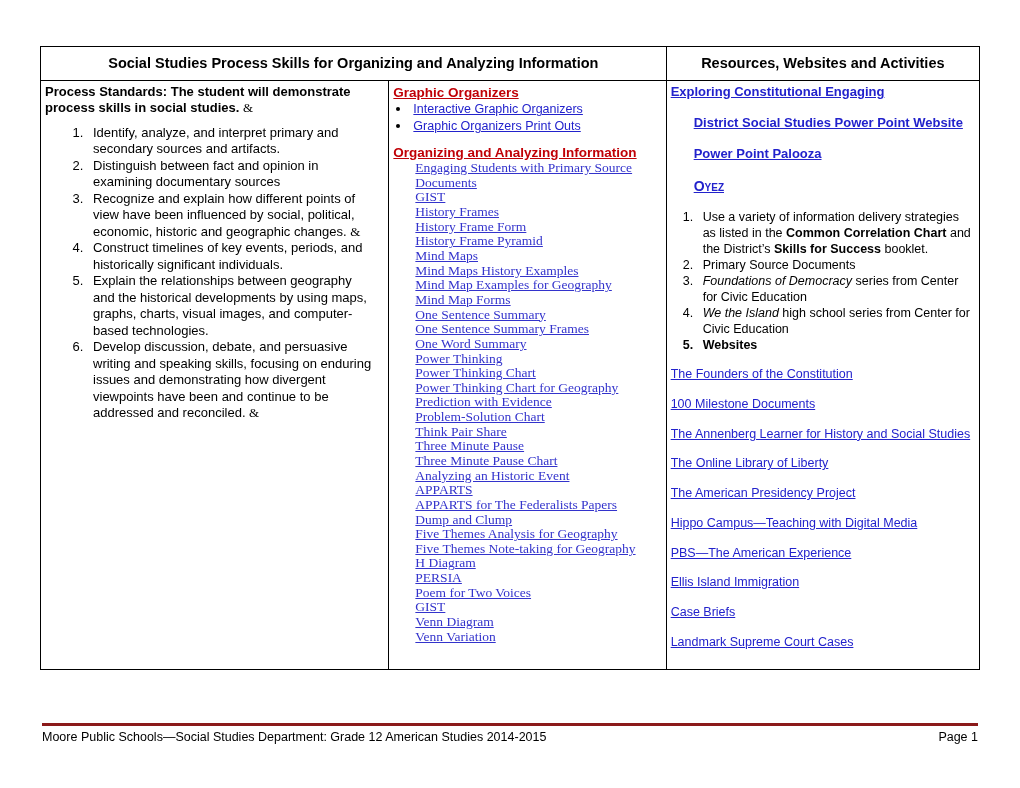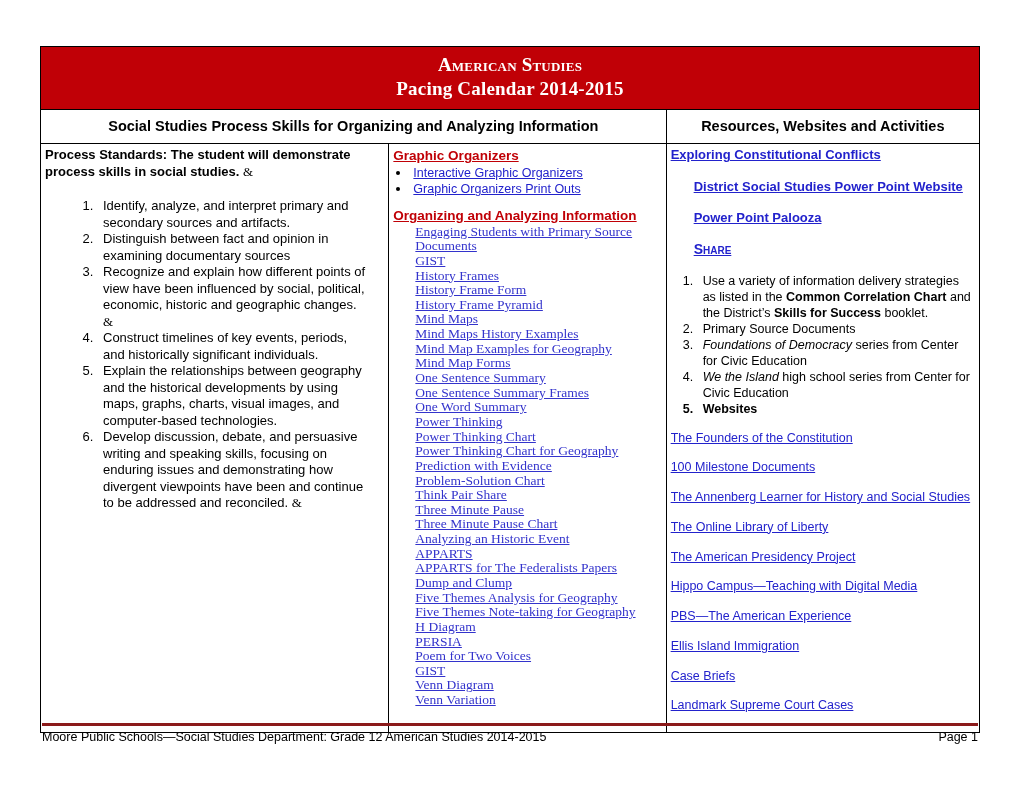--- a/index.html
+++ b/index.html
@@ -85,21 +85,21 @@
     font-weight: bold;
     font-size: 13px;
     line-height: 1.27;
     margin: 0 0 0 0;
   }
   .standards-intro .amp {
     font-weight: normal;
     font-family: "Liberation Serif", serif;
   }
   ol.numbered {
-    margin: 18px;
+    margin: 8px;
     padding-left: 34px;
     list-style-position: outside;
   }
   ol.numbered > li {
     font-size: 13px;
     line-height: 1.27;
     padding-left: 6px;
     margin: 0;
   }
   .amp-inline {
@@ -217,26 +217,20 @@
 <div class="page">
 
   <table class="doc-table">
     <colgroup>
       <col style="width:348px">
       <col style="width:277px">
       <col style="width:313px">
     </colgroup>
     <tbody>
 
-      <tr>
-        <td class="banner" colspan="3">
-          <div class="banner-line1">American Studies</div>
-          <div class="banner-line2">Pacing Calendar 2014-2015</div>
-        </td>
-      </tr>
 
       <tr>
         <td class="colhead" colspan="2">Social Studies Process Skills for Organizing and Analyzing Information</td>
         <td class="colhead">Resources, Websites and Activities</td>
       </tr>
 
       <tr>
 
         <td class="cell cell-left">
           <p class="standards-intro"><span>Process Standards: The student will demonstrate process skills in social studies.</span> <span class="amp">&amp;</span></p>
@@ -288,24 +282,24 @@
             <a class="link-serif">H Diagram</a>
             <a class="link-serif">PERSIA</a>
             <a class="link-serif">Poem for Two Voices</a>
             <a class="link-serif">GIST</a>
             <a class="link-serif">Venn Diagram</a>
             <a class="link-serif">Venn Variation</a>
           </div>
         </td>
 
         <td class="cell cell-right">
-          <a class="rlink">Exploring Constitutional Conflicts</a>
+          <a class="rlink">Exploring Constitutional Engaging</a>
           <a class="rlink rlink-gap">District Social Studies Power Point Website</a>
           <a class="rlink rlink-gap">Power Point Palooza</a>
-          <a class="rlink rlink-gap small-caps">Share</a>
+          <a class="rlink rlink-gap small-caps">Oyez</a>
 
           <ol class="rnum">
             <li><span><span>Use a variety of information delivery strategies as listed in the </span><b>Common Correlation Chart</b><span> and the District’s </span><b>Skills for Success</b><span> booklet.</span></span></li>
             <li><span><span>Primary Source Documents</span></span></li>
             <li><span><i>Foundations of Democracy</i><span>  series from Center for Civic Education</span></span></li>
             <li><span><i>We the Island</i><span>  high school series from Center for Civic Education</span></span></li>
             <li class="bold-item"><span><b>Websites</b></span></li>
           </ol>
 
           <div class="res-links">

